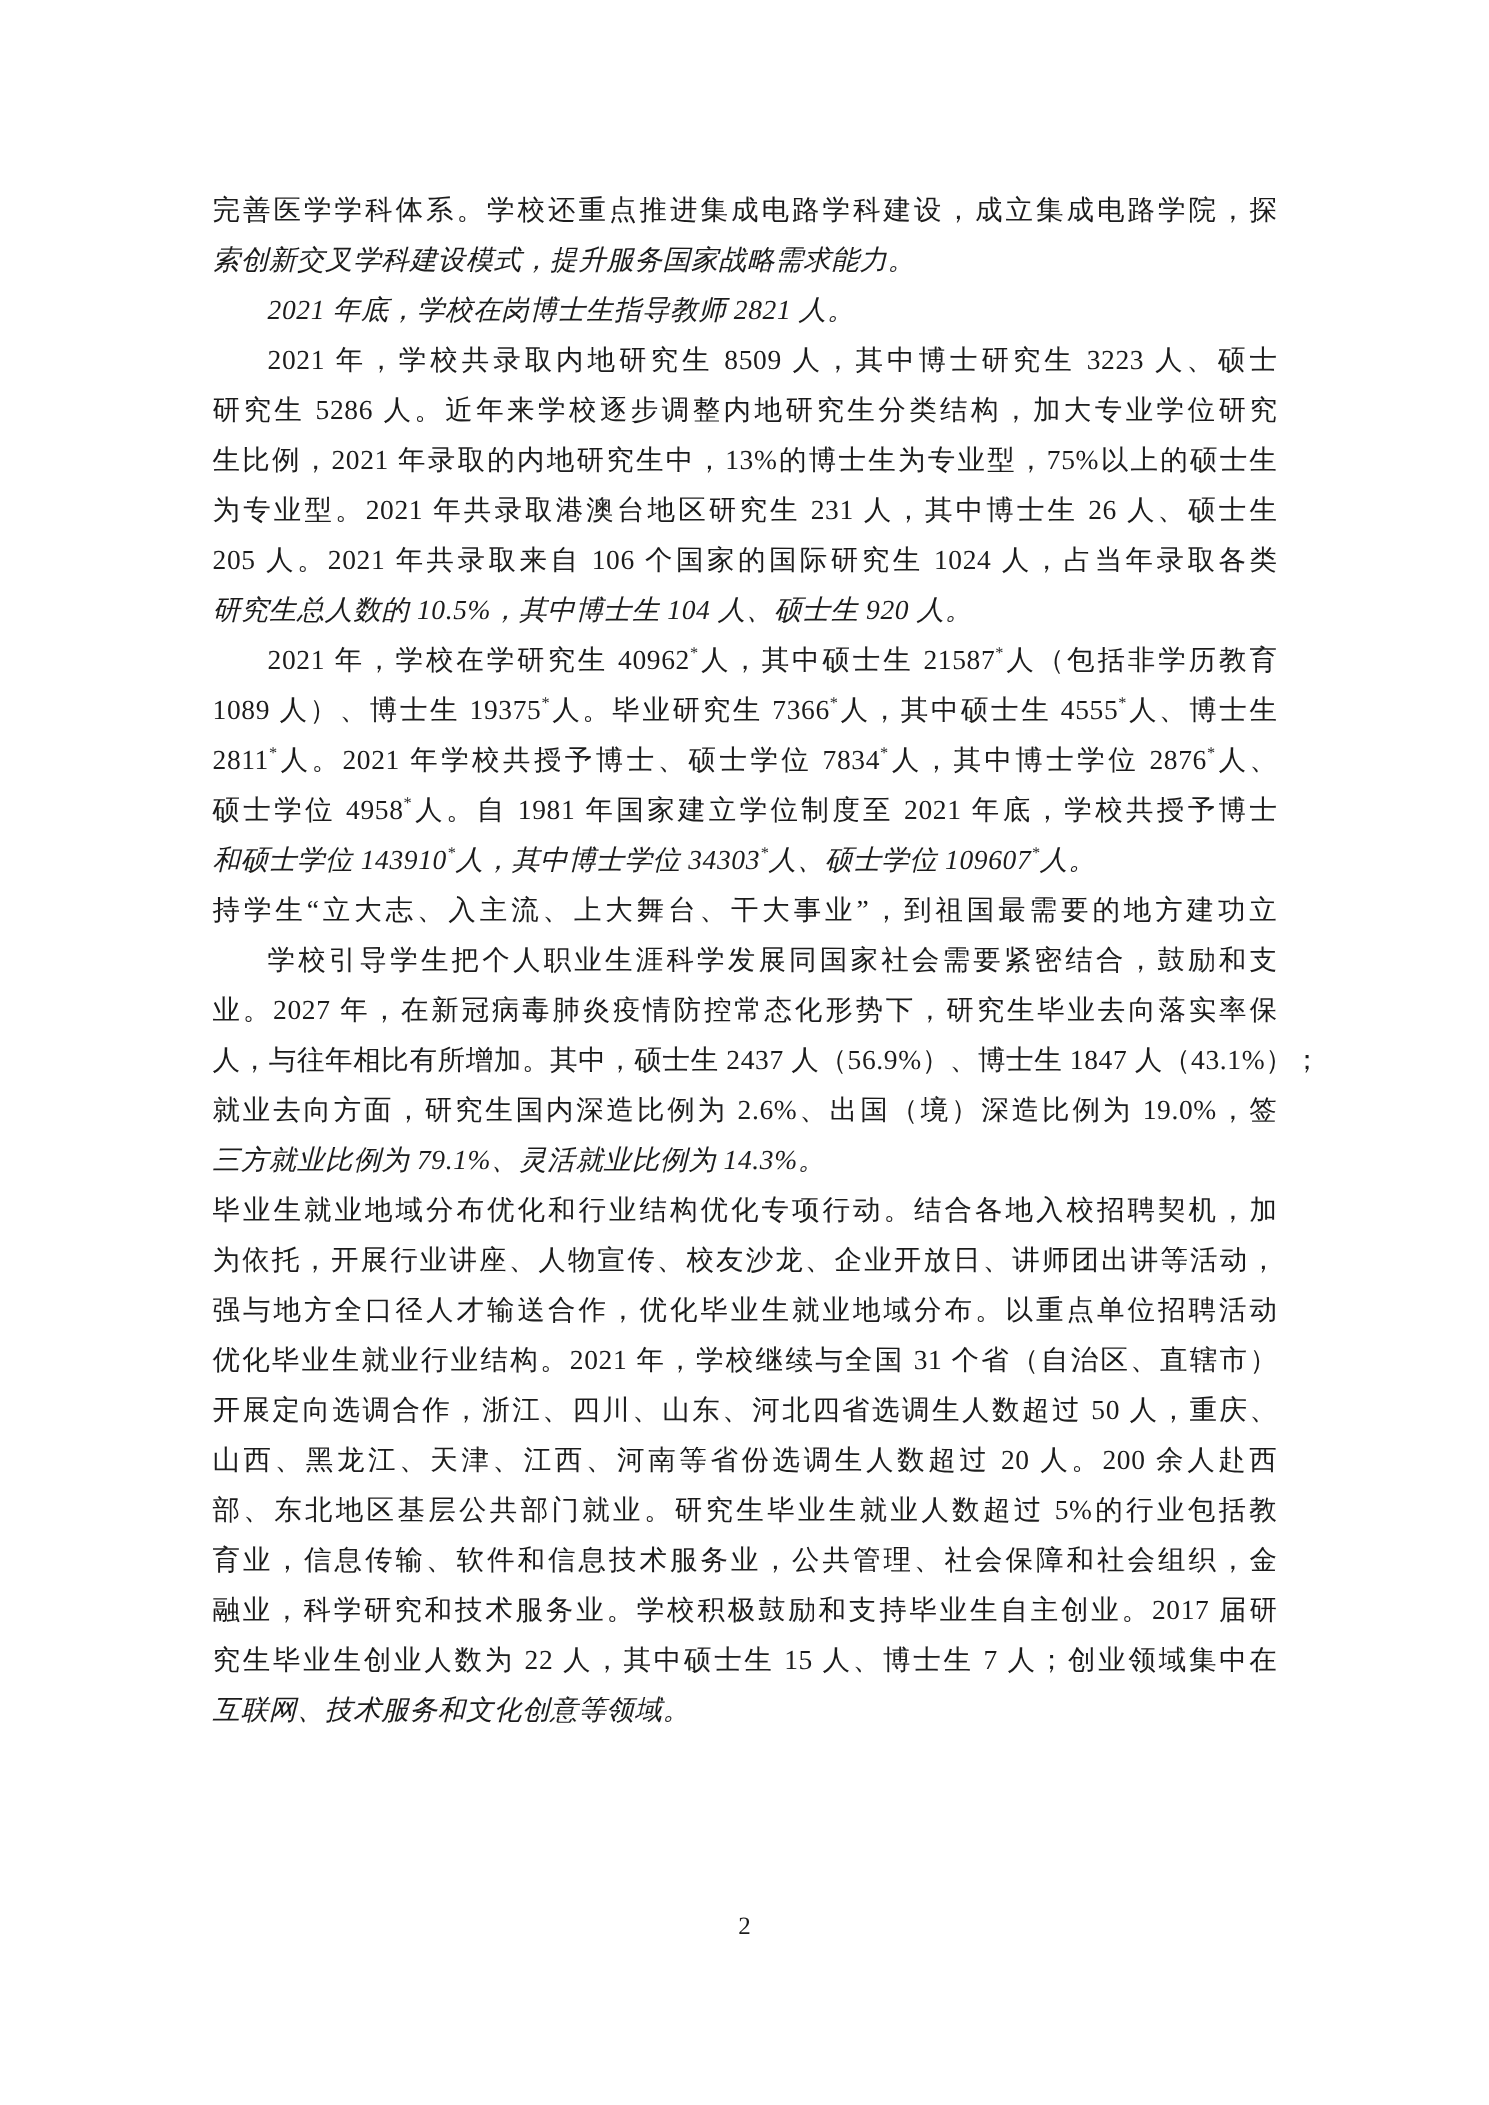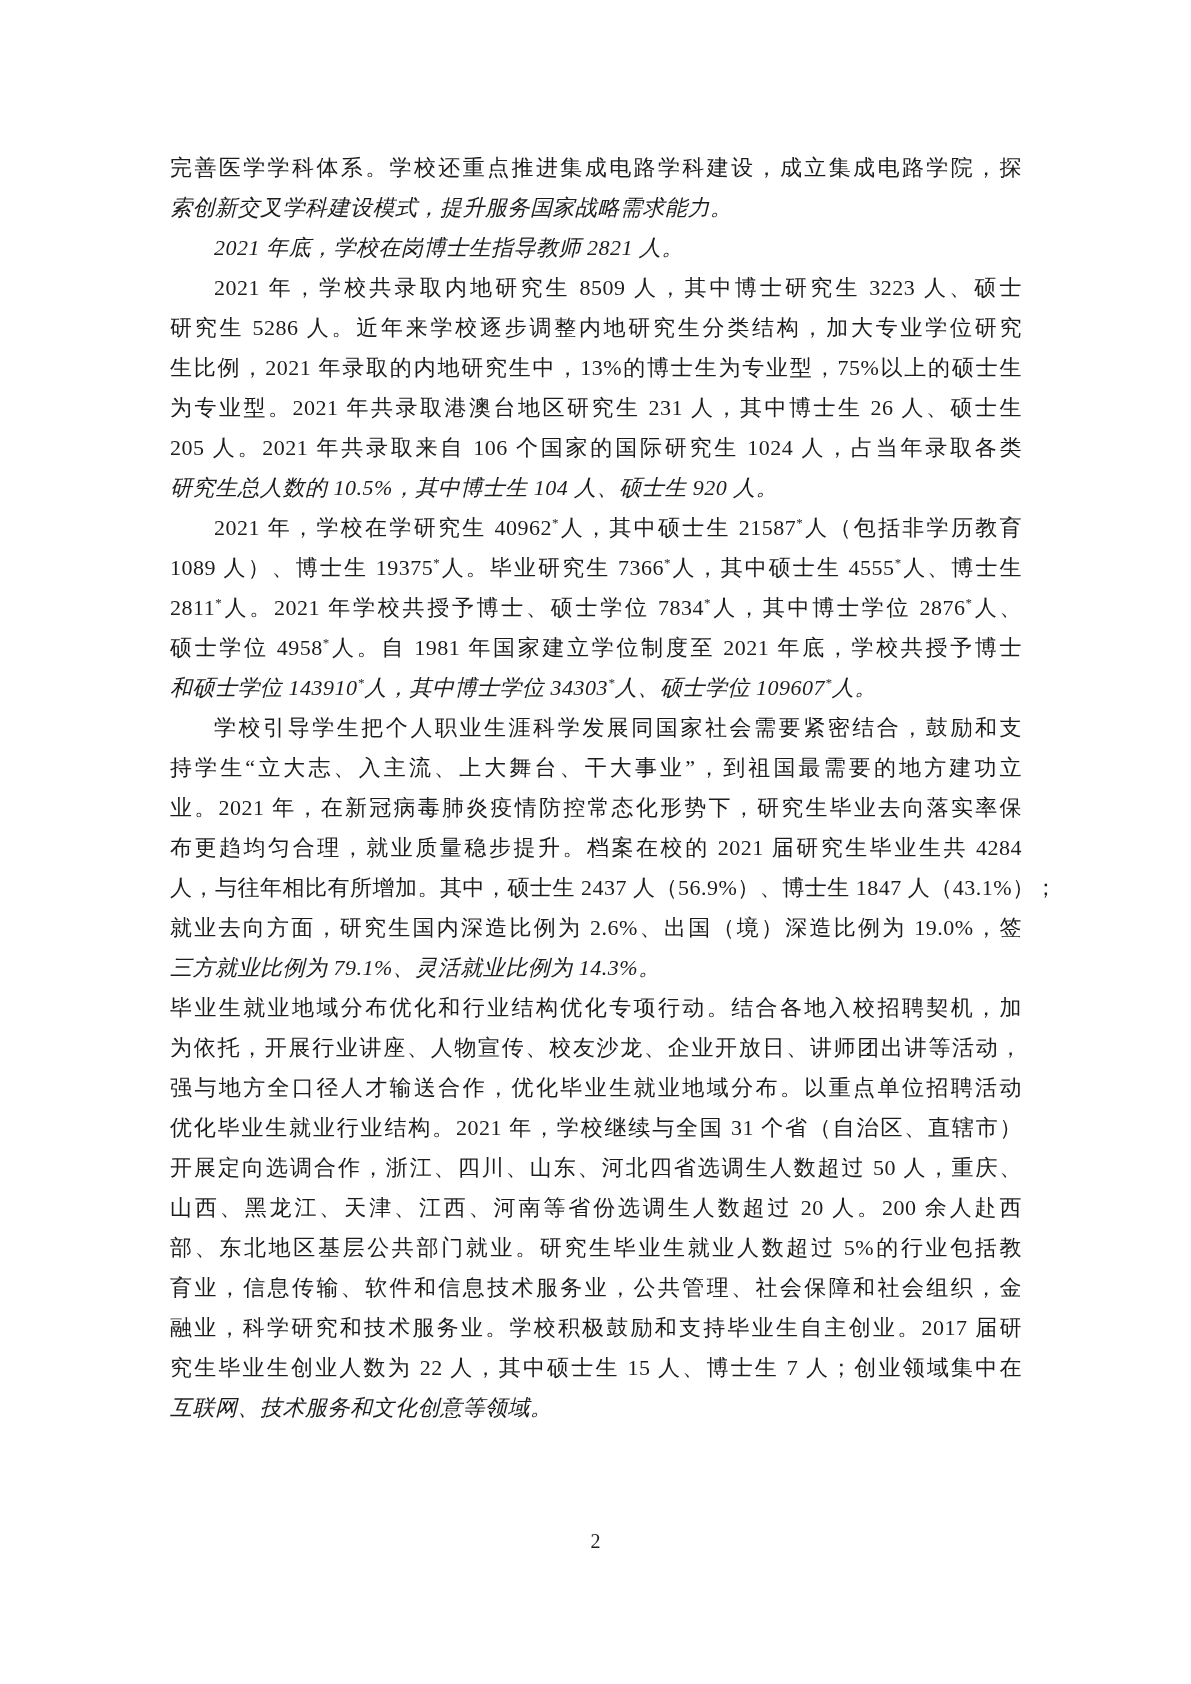--- a/index.html
+++ b/index.html
@@ -65,24 +65,23 @@
       <div class="line">研究生 5286 人。近年来学校逐步调整内地研究生分类结构，加大专业学位研究</div>
       <div class="line">生比例，2021 年录取的内地研究生中，13%的博士生为专业型，75%以上的硕士生</div>
       <div class="line">为专业型。2021 年共录取港澳台地区研究生 231 人，其中博士生 26 人、硕士生</div>
       <div class="line">205 人。2021 年共录取来自 106 个国家的国际研究生 1024 人，占当年录取各类</div>
       <div class="line para-end">研究生总人数的 10.5%，其中博士生 104 人、硕士生 920 人。</div>
       <div class="line indent">2021 年，学校在学研究生 40962<sup>*</sup>人，其中硕士生 21587<sup>*</sup>人（包括非学历教育</div>
       <div class="line">1089 人）、博士生 19375<sup>*</sup>人。毕业研究生 7366<sup>*</sup>人，其中硕士生 4555<sup>*</sup>人、博士生</div>
       <div class="line">2811<sup>*</sup>人。2021 年学校共授予博士、硕士学位 7834<sup>*</sup>人，其中博士学位 2876<sup>*</sup>人、</div>
       <div class="line">硕士学位 4958<sup>*</sup>人。自 1981 年国家建立学位制度至 2021 年底，学校共授予博士</div>
       <div class="line para-end">和硕士学位 143910<sup>*</sup>人，其中博士学位 34303<sup>*</sup>人、硕士学位 109607<sup>*</sup>人。</div>
+      <div class="line">持学生“立大志、入主流、上大舞台、干大事业”，到祖国最需要的地方建功立</div>
       <div class="line indent">学校引导学生把个人职业生涯科学发展同国家社会需要紧密结合，鼓励和支</div>
-      <div class="line">持学生“立大志、入主流、上大舞台、干大事业”，到祖国最需要的地方建功立</div>
-      <div class="line">业。2021 年，在新冠病毒肺炎疫情防控常态化形势下，研究生毕业去向落实率保</div>
-      <div class="line">布更趋均匀合理，就业质量稳步提升。档案在校的 2021 届研究生毕业生共 4284</div>
+      <div class="line">业。2027 年，在新冠病毒肺炎疫情防控常态化形势下，研究生毕业去向落实率保</div>
       <div class="line">人，与往年相比有所增加。其中，硕士生 2437 人（56.9%）、博士生 1847 人（43.1%）；</div>
       <div class="line">就业去向方面，研究生国内深造比例为 2.6%、出国（境）深造比例为 19.0%，签</div>
       <div class="line para-end">三方就业比例为 79.1%、灵活就业比例为 14.3%。</div>
       <div class="line">毕业生就业地域分布优化和行业结构优化专项行动。结合各地入校招聘契机，加</div>
       <div class="line">为依托，开展行业讲座、人物宣传、校友沙龙、企业开放日、讲师团出讲等活动，</div>
       <div class="line">强与地方全口径人才输送合作，优化毕业生就业地域分布。以重点单位招聘活动</div>
       <div class="line">优化毕业生就业行业结构。2021 年，学校继续与全国 31 个省（自治区、直辖市）</div>
       <div class="line">开展定向选调合作，浙江、四川、山东、河北四省选调生人数超过 50 人，重庆、</div>
       <div class="line">山西、黑龙江、天津、江西、河南等省份选调生人数超过 20 人。200 余人赴西</div>
       <div class="line">部、东北地区基层公共部门就业。研究生毕业生就业人数超过 5%的行业包括教</div>

